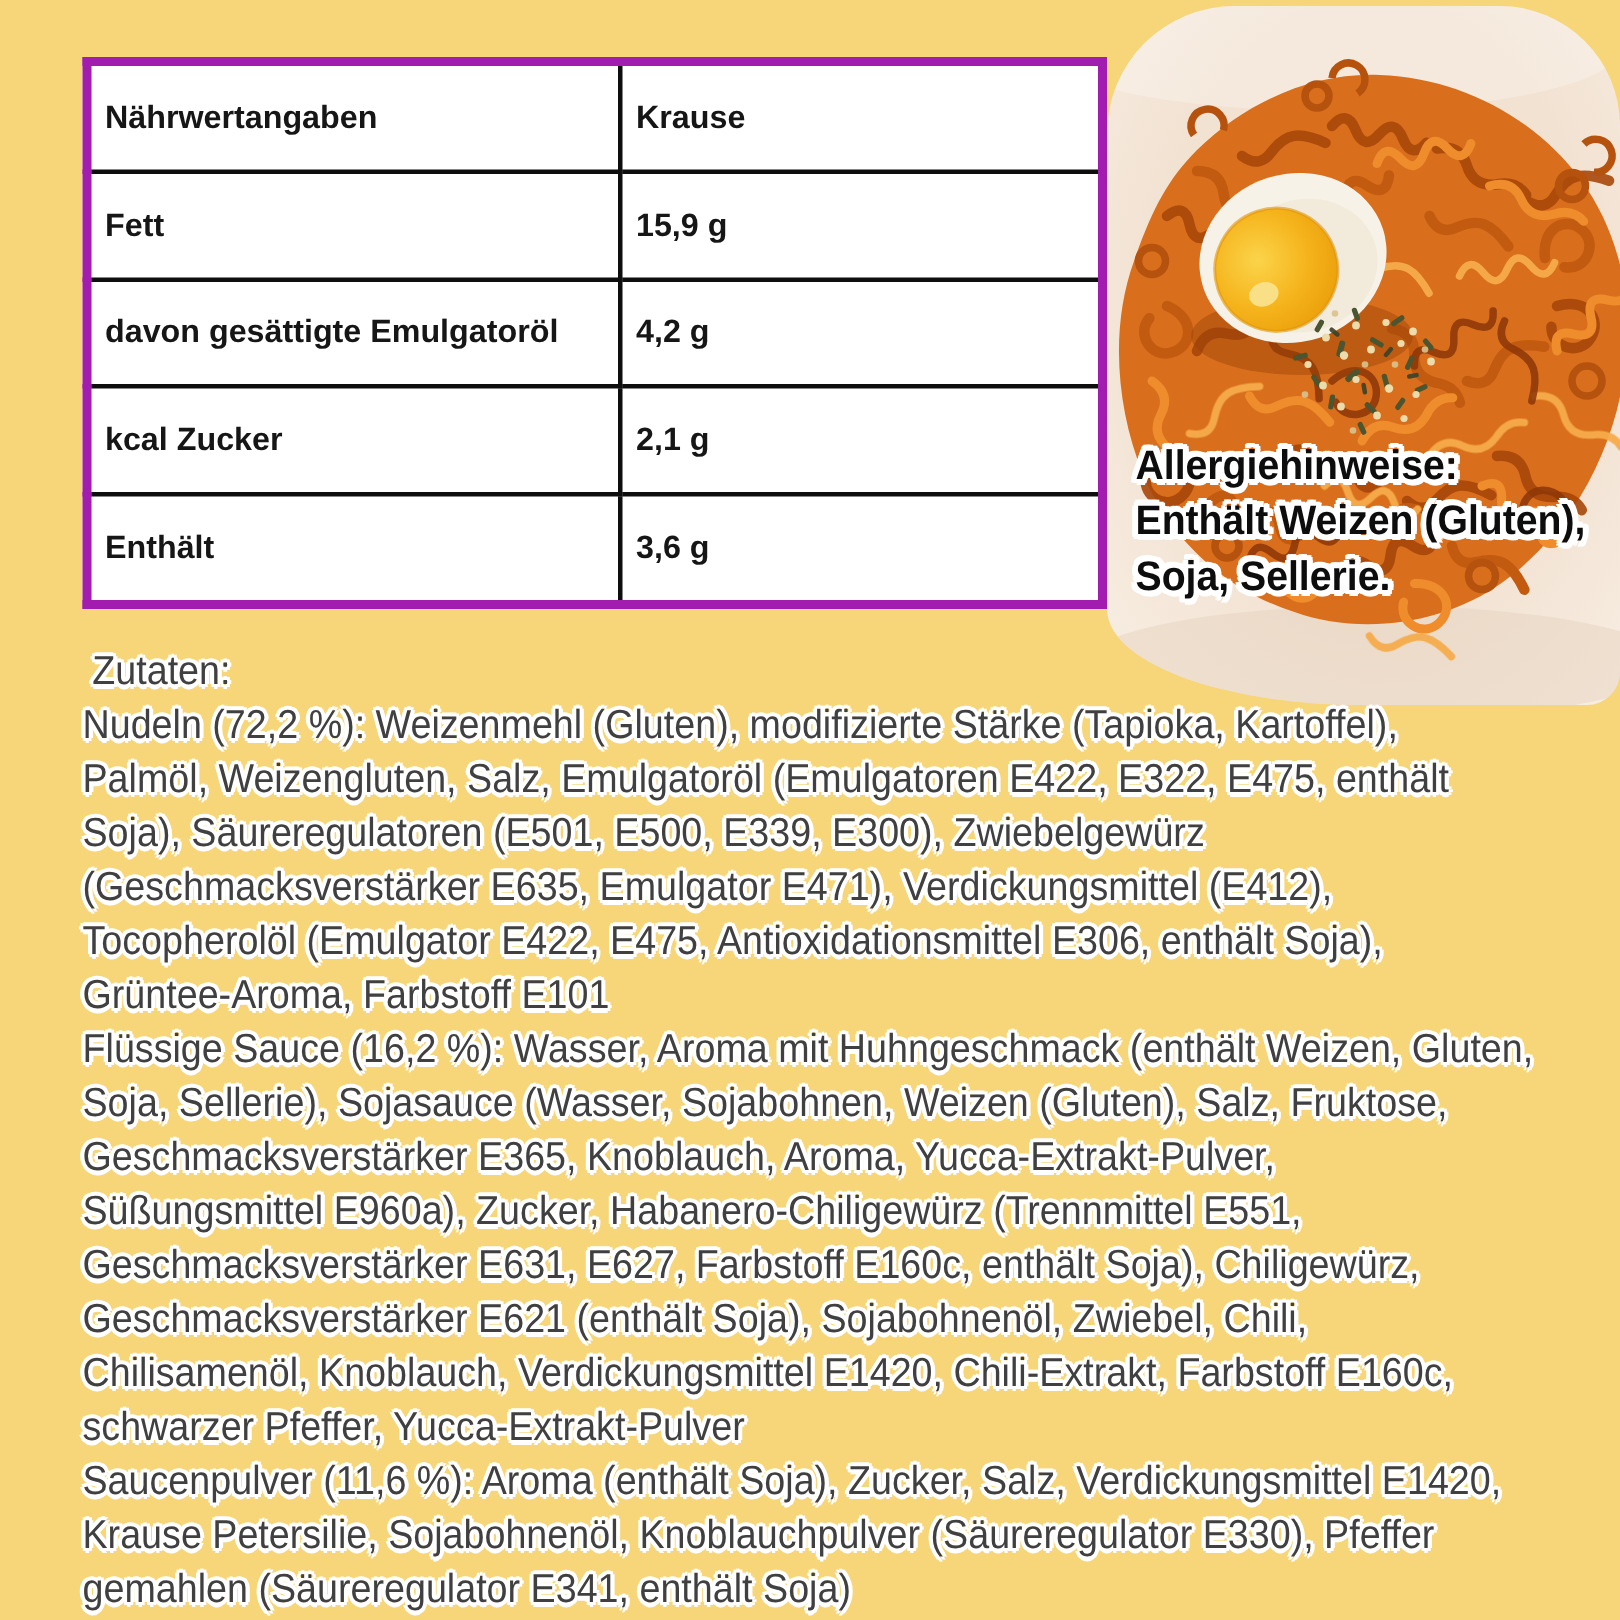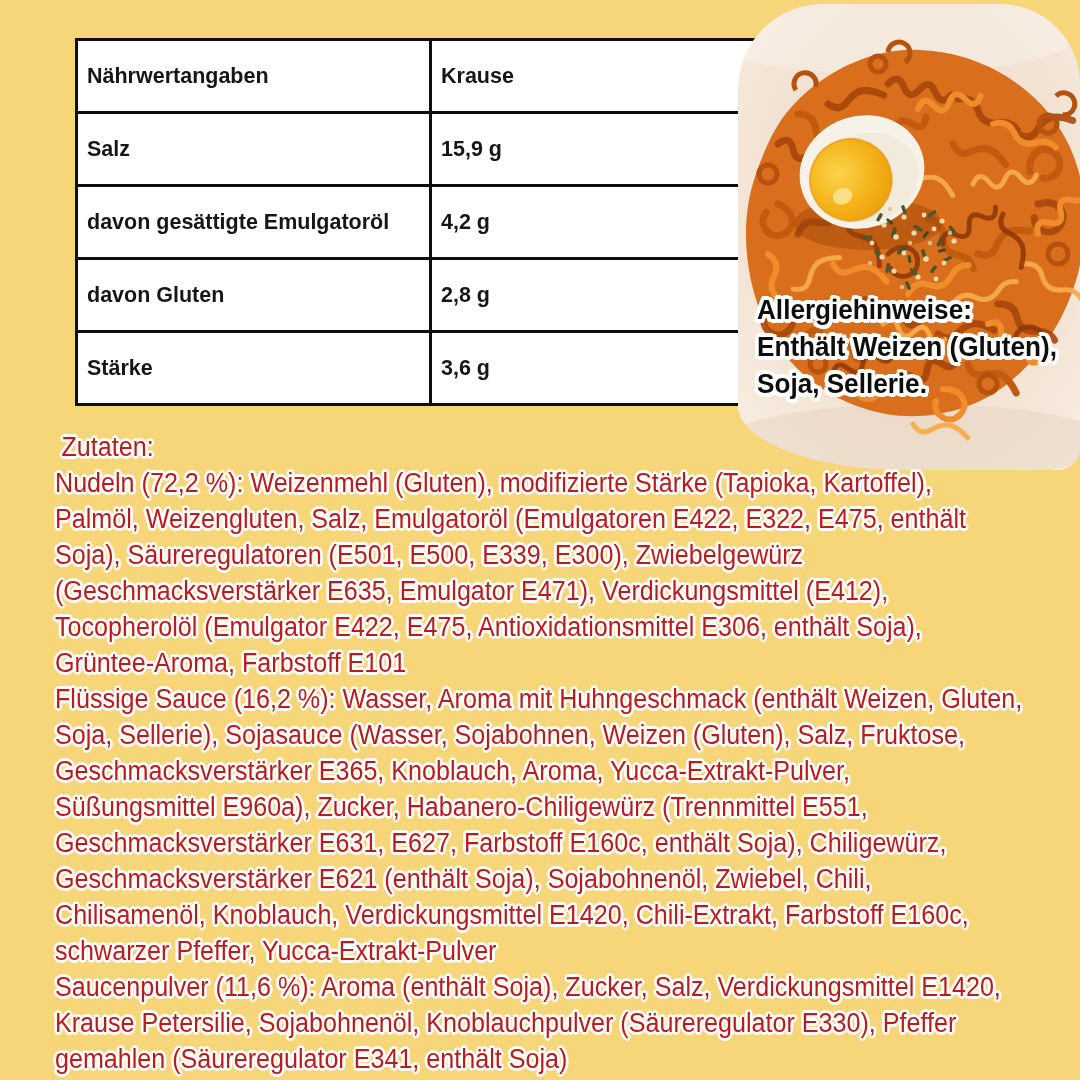--- a/index.html
+++ b/index.html
@@ -6,21 +6,21 @@
   .canvas{
     position:relative;width:1080px;height:1080px;overflow:hidden;
     background:#f6d678;
     font-family:"Liberation Sans",sans-serif;
     color:#111;
   }
   
   table.nutrition{
     position:absolute;left:55px;top:38px;width:683px;height:368px;
     border-collapse:collapse;background:#ffffff;
-    border:3px solid #a21caf;table-layout:fixed;margin-left:20px;
+    border:6px solid #a21caf;table-layout:fixed;
   }
   table.nutrition td{
     border:3px solid #0e0e0e;height:44px;vertical-align:middle;
     padding:0 4px 0 9px;font-size:21.5px;font-weight:700;color:#161616;
     white-space:nowrap;overflow:hidden;
   }
   td.c1{width:338px;}
   
   .photo{
     position:absolute;left:738px;top:4px;width:342px;height:466px;
@@ -36,21 +36,21 @@
   .allergy .ln{
     white-space:nowrap;transform:scaleX(.95);transform-origin:0 50%;
     text-shadow:
       -3px -3px 0 #fff, 3px -3px 0 #fff, -3px 3px 0 #fff, 3px 3px 0 #fff,
       0 -4px 0 #fff, 0 4px 0 #fff, -4px 0 0 #fff, 4px 0 0 #fff,
       -2px -4px 0 #fff, 2px 4px 0 #fff, -4px 2px 0 #fff, 4px -2px 0 #fff;
   }
   
   .ingredients{
     position:absolute;left:55px;top:429px;width:1020px;
-    font-size:27px;font-weight:500;line-height:36px;color:#b91c1c;
+    font-size:27px;font-weight:500;line-height:36px;color:#404040;
   }
   .ingredients .ln{
     white-space:nowrap;transform:scaleX(.93);transform-origin:0 50%;
     text-shadow:
       -2px -2px 0 #fff, 2px -2px 0 #fff, -2px 2px 0 #fff, 2px 2px 0 #fff,
       0 -3px 0 #fff, 0 3px 0 #fff, -3px 0 0 #fff, 3px 0 0 #fff;
   }
   .ingredients .ln.first{padding-left:7px;}
 </style>
 </head>
@@ -58,33 +58,33 @@
 
 <div class="canvas">
 
   <table class="nutrition">
     <tbody>
     <tr>
       <td class="c1">Nährwertangaben</td>
       <td>Krause</td>
     </tr>
     <tr>
-      <td class="c1">Salz</td>
+      <td class="c1">Fett</td>
       <td>15,9 g</td>
     </tr>
     <tr>
       <td class="c1">davon gesättigte Emulgatoröl</td>
       <td>4,2 g</td>
     </tr>
     <tr>
-      <td class="c1">davon Gluten</td>
-      <td>2,8 g</td>
-    </tr>
-    <tr>
-      <td class="c1">Stärke</td>
+      <td class="c1">kcal Zucker</td>
+      <td>2,1 g</td>
+    </tr>
+    <tr>
+      <td class="c1">Enthält</td>
       <td>3,6 g</td>
     </tr>
     </tbody>
   </table>
 
   <div class="photo">
     <svg viewBox="0 0 342 466" xmlns="http://www.w3.org/2000/svg">
       <defs>
         <radialGradient id="plateGrad" cx="52%" cy="42%" r="78%">
           <stop offset="0%" stop-color="#f2e1d0"></stop>

